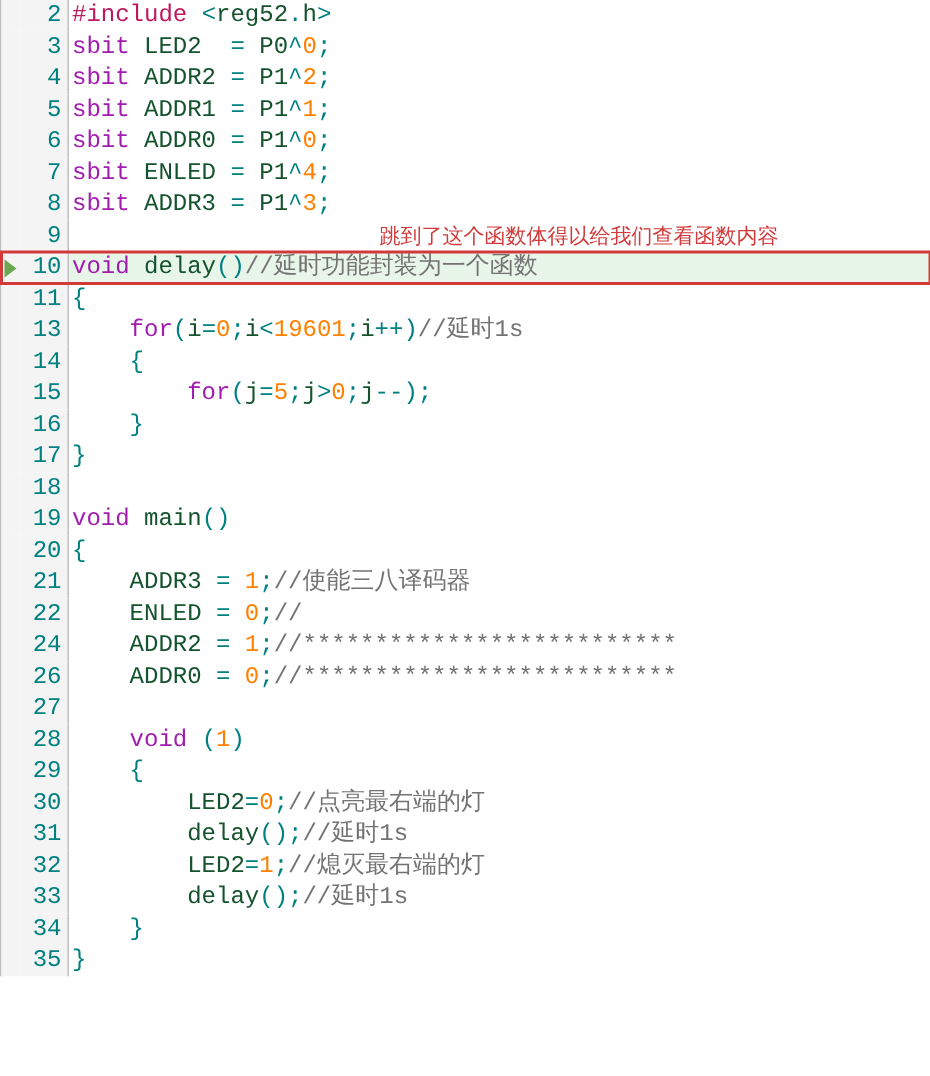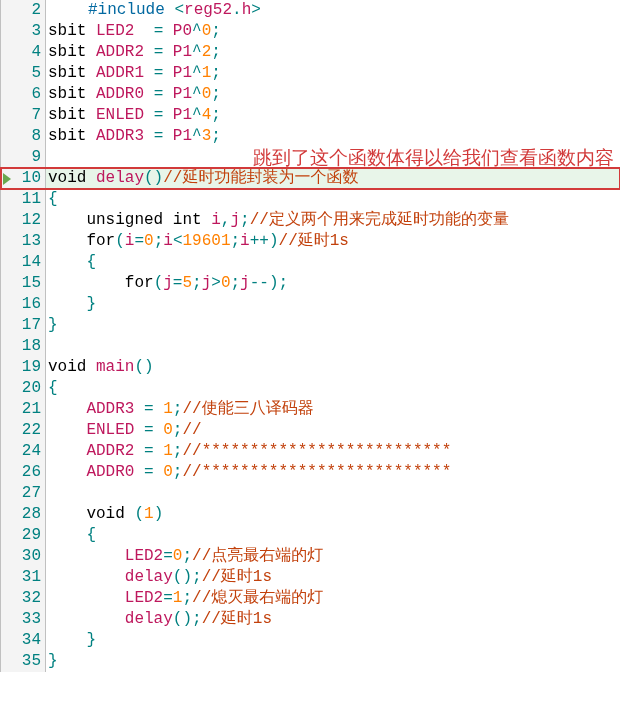--- a/index.html
+++ b/index.html
@@ -56,30 +56,30 @@
   }
   .marker-triangle {
     width: 0;
     height: 0;
     border-top: 6px solid transparent;
     border-bottom: 6px solid transparent;
     border-left: 8px solid #6aa84f;
     display: inline-block;
   }
   
-  .preproc { color: #0369a1; margin-left: 40px; }
-  .kw   { color: #000000; }
+  .preproc { color: #be185d; }
+  .kw   { color: #a21caf; }
   .op   { color: #008080; }
-  .ident{ color: #be185d; }
+  .ident{ color: #14532d; }
   .num  { color: #ff8000; }
-  .cmt  { color: #c2410c; }
+  .cmt  { color: #737373; }
   .annot {
     color: #d23a3a;
     font-family: "Microsoft YaHei","SimSun",sans-serif;
-    font-size: 19px;
+    font-size: 14px;
     position: absolute;
     left: 252px;
     top: 147px;
     white-space: nowrap;
   }
 </style>
 </head>
 <body>
 
 <div class="editor">
@@ -87,21 +87,20 @@
       <div class="line"><span class="gutter-marker"></span><span class="gutter-num">2</span><span class="code"><span class="preproc">#include</span><span class="ident"> </span><span class="op">&lt;</span><span class="ident">reg52</span><span class="op">.</span><span class="ident">h</span><span class="op">&gt;</span></span></div>
       <div class="line"><span class="gutter-marker"></span><span class="gutter-num">3</span><span class="code"><span class="kw">sbit</span><span class="ident"> LED2  </span><span class="op">=</span><span class="ident"> P0</span><span class="op">^</span><span class="num">0</span><span class="op">;</span></span></div>
       <div class="line"><span class="gutter-marker"></span><span class="gutter-num">4</span><span class="code"><span class="kw">sbit</span><span class="ident"> ADDR2 </span><span class="op">=</span><span class="ident"> P1</span><span class="op">^</span><span class="num">2</span><span class="op">;</span></span></div>
       <div class="line"><span class="gutter-marker"></span><span class="gutter-num">5</span><span class="code"><span class="kw">sbit</span><span class="ident"> ADDR1 </span><span class="op">=</span><span class="ident"> P1</span><span class="op">^</span><span class="num">1</span><span class="op">;</span></span></div>
       <div class="line"><span class="gutter-marker"></span><span class="gutter-num">6</span><span class="code"><span class="kw">sbit</span><span class="ident"> ADDR0 </span><span class="op">=</span><span class="ident"> P1</span><span class="op">^</span><span class="num">0</span><span class="op">;</span></span></div>
       <div class="line"><span class="gutter-marker"></span><span class="gutter-num">7</span><span class="code"><span class="kw">sbit</span><span class="ident"> ENLED </span><span class="op">=</span><span class="ident"> P1</span><span class="op">^</span><span class="num">4</span><span class="op">;</span></span></div>
       <div class="line"><span class="gutter-marker"></span><span class="gutter-num">8</span><span class="code"><span class="kw">sbit</span><span class="ident"> ADDR3 </span><span class="op">=</span><span class="ident"> P1</span><span class="op">^</span><span class="num">3</span><span class="op">;</span></span></div>
       <div class="line"><span class="gutter-marker"></span><span class="gutter-num">9</span><span class="code"></span></div>
       <div class="line hl-line"><span class="gutter-marker"><span class="marker-triangle"></span></span><span class="gutter-num">10</span><span class="code"><span class="kw">void</span><span class="ident"> delay</span><span class="op">()</span><span class="cmt">//延时功能封装为一个函数</span></span></div>
       <div class="line"><span class="gutter-marker"></span><span class="gutter-num">11</span><span class="code"><span class="op">{</span></span></div>
-      <div class="line"><span class="gutter-marker"></span><span class="gutter-num">12</span><span class="code"><span class="ident">    </span><span class="kw">unsigned</span><span class="ident"> </span><span class="kw">int</span><span class="ident"> i</span><span class="op">,</span><span class="ident">j</span><span class="op">;</span><span class="cmt">//定义两个用来完成延时功能的变量</span></span></div>
       <div class="line"><span class="gutter-marker"></span><span class="gutter-num">13</span><span class="code"><span class="ident">    </span><span class="kw">for</span><span class="op">(</span><span class="ident">i</span><span class="op">=</span><span class="num">0</span><span class="op">;</span><span class="ident">i</span><span class="op">&lt;</span><span class="num">19601</span><span class="op">;</span><span class="ident">i</span><span class="op">++)</span><span class="cmt">//延时1s</span></span></div>
       <div class="line"><span class="gutter-marker"></span><span class="gutter-num">14</span><span class="code"><span class="ident">    </span><span class="op">{</span></span></div>
       <div class="line"><span class="gutter-marker"></span><span class="gutter-num">15</span><span class="code"><span class="ident">        </span><span class="kw">for</span><span class="op">(</span><span class="ident">j</span><span class="op">=</span><span class="num">5</span><span class="op">;</span><span class="ident">j</span><span class="op">&gt;</span><span class="num">0</span><span class="op">;</span><span class="ident">j</span><span class="op">--);</span></span></div>
       <div class="line"><span class="gutter-marker"></span><span class="gutter-num">16</span><span class="code"><span class="ident">    </span><span class="op">}</span></span></div>
       <div class="line"><span class="gutter-marker"></span><span class="gutter-num">17</span><span class="code"><span class="op">}</span></span></div>
       <div class="line"><span class="gutter-marker"></span><span class="gutter-num">18</span><span class="code"></span></div>
       <div class="line"><span class="gutter-marker"></span><span class="gutter-num">19</span><span class="code"><span class="kw">void</span><span class="ident"> main</span><span class="op">()</span></span></div>
       <div class="line"><span class="gutter-marker"></span><span class="gutter-num">20</span><span class="code"><span class="op">{</span></span></div>
       <div class="line"><span class="gutter-marker"></span><span class="gutter-num">21</span><span class="code"><span class="ident">    ADDR3 </span><span class="op">=</span><span class="ident"> </span><span class="num">1</span><span class="op">;</span><span class="cmt">//使能三八译码器</span></span></div>
       <div class="line"><span class="gutter-marker"></span><span class="gutter-num">22</span><span class="code"><span class="ident">    ENLED </span><span class="op">=</span><span class="ident"> </span><span class="num">0</span><span class="op">;</span><span class="cmt">//</span></span></div>

